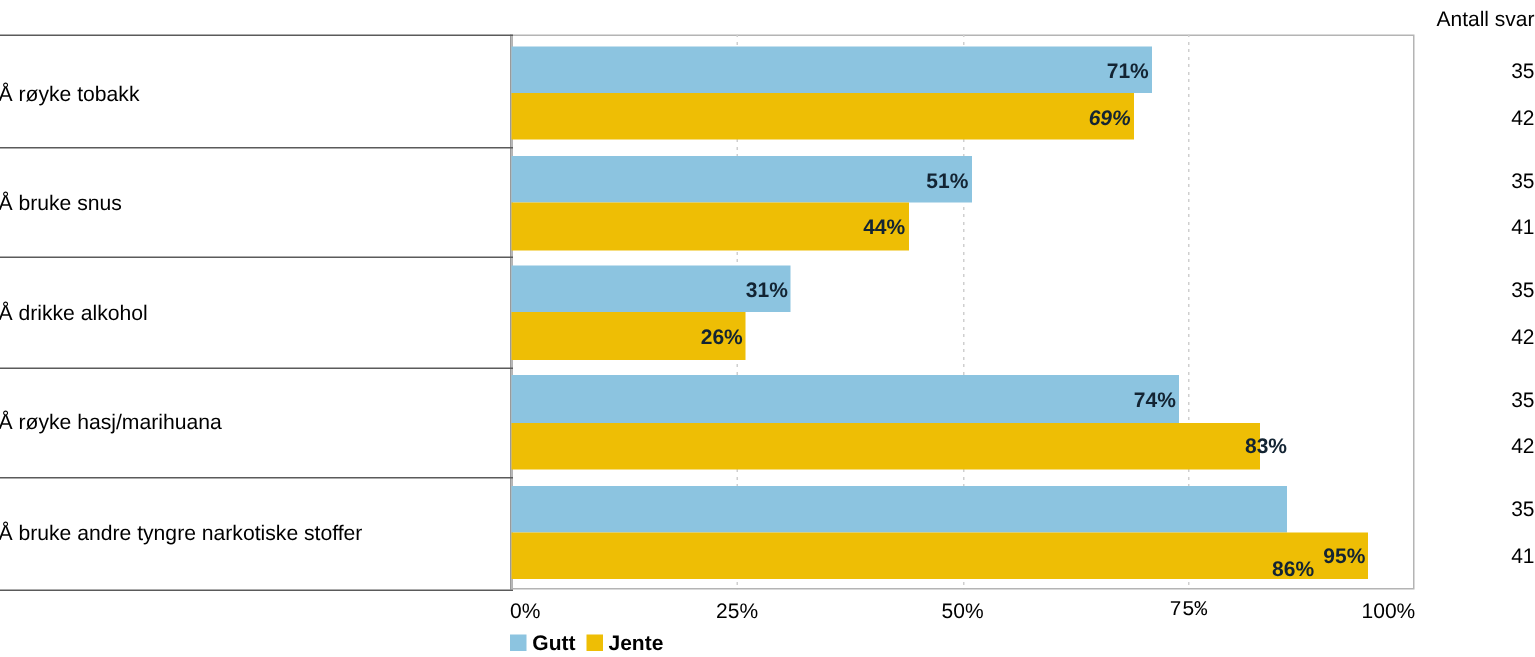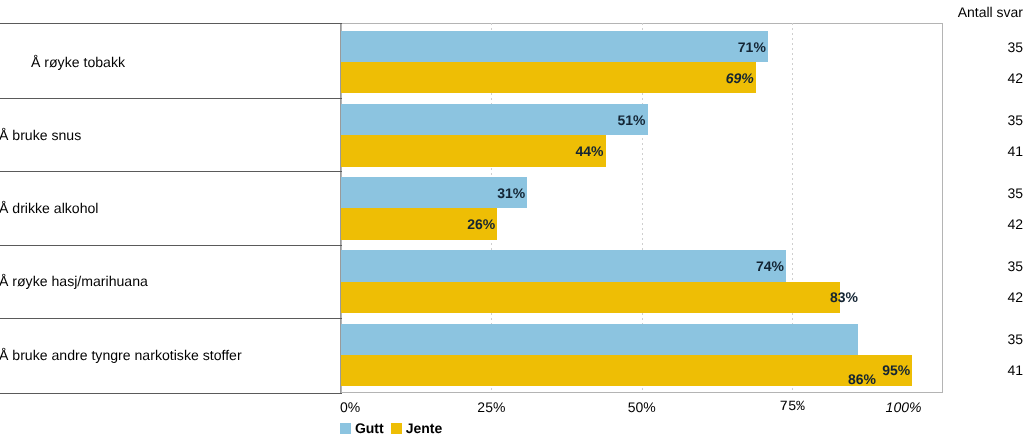--- a/index.html
+++ b/index.html
@@ -74,31 +74,31 @@
   <div class="bar-value" style="left: 341px; width: 497.045px; top: 289.25px; padding-left: 20px;">83%</div>
   <div class="bar-value" style="left: 341px; width: 569.225px; top: 362.45px;">95%</div>
 
   <div class="row-sep" style="top: 22.5px; width: 342px;"></div>
   <div class="row-sep" style="top: 98.2px; width: 342px;"></div>
   <div class="row-sep" style="top: 171.3px; width: 342px;"></div>
   <div class="row-sep" style="top: 244.8px; width: 342px;"></div>
   <div class="row-sep" style="top: 317.9px; width: 342px;"></div>
   <div class="row-sep" style="top: 393.3px; width: 342px;"></div>
 
-  <div class="cat-label" style="top: 54px; padding-left: 32px;">Å røyke tobakk</div>
+  <div class="cat-label" style="top: 54px;">Å røyke tobakk</div>
   <div class="cat-label" style="top: 127.2px;">Å bruke snus</div>
   <div class="cat-label" style="top: 200.1px;">Å drikke alkohol</div>
   <div class="cat-label" style="top: 273.4px;">Å røyke hasj/marihuana</div>
   <div class="cat-label" style="top: 346.6px;">Å bruke andre tyngre narkotiske stoffer</div>
 
   <div class="x-tick" style="left: 340px; text-align: left;">0%</div>
   <div class="x-tick" style="left: 451.375px;">25%</div>
   <div class="x-tick" style="left: 601.75px;">50%</div>
   <div class="x-tick" style="left: 752.125px; font-family: Liberation Mono, monospace;">75%</div>
-  <div class="x-tick" style="left: 863.5px; text-align: center; font-style: italic;">100%</div>
+  <div class="x-tick" style="left: 863.5px; text-align: right;">100%</div>
 
   <div class="counts-header">Antall svar</div>
   <div class="count-val" style="top: 38.55px;">35</div>
   <div class="count-val" style="top: 69.85px;">42</div>
   <div class="count-val" style="top: 111.75px;">35</div>
   <div class="count-val" style="top: 143.05px;">41</div>
   <div class="count-val" style="top: 184.65px;">35</div>
   <div class="count-val" style="top: 215.95px;">42</div>
   <div class="count-val" style="top: 257.95px;">35</div>
   <div class="count-val" style="top: 289.25px;">42</div>

